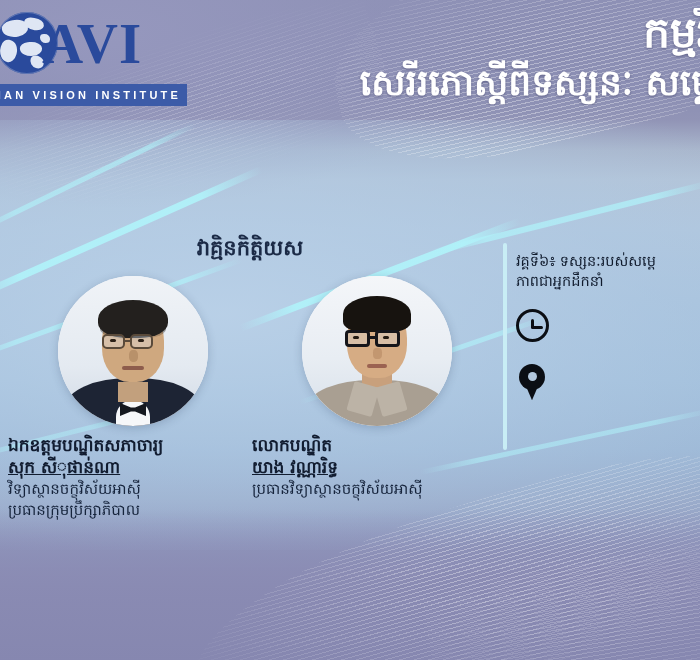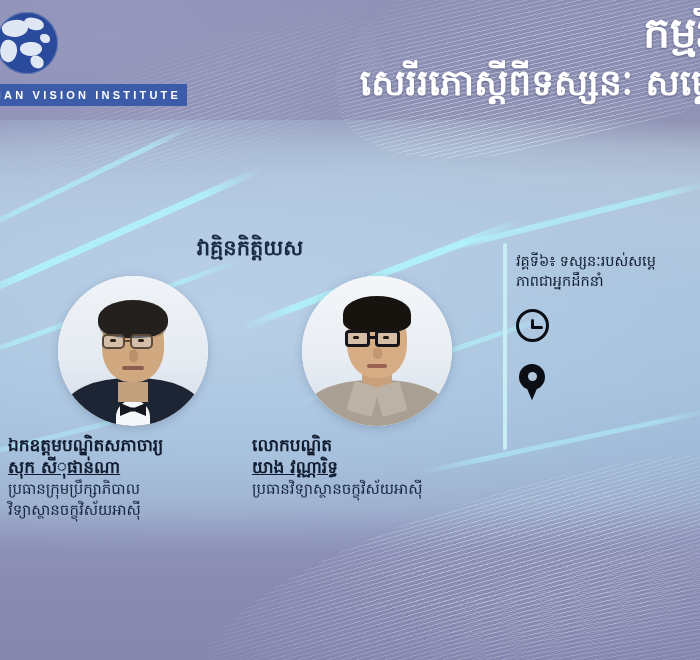--- a/index.html
+++ b/index.html
@@ -343,20 +343,21 @@
   <div id="logo">
     <div class="logo-globe">
       <div class="land l1"></div>
         <div class="land l2"></div>
         <div class="land l3"></div>
       <div class="land l4"></div>
         <div class="land l5"></div>
         <div class="land l6"></div>
       <div class="mer"></div>
     </div>
+    <div class="logo-word">AVI</div>
     <div class="logo-sub">
       <span>ASIAN VISION INSTITUTE</span>
     </div>
   </div>
 
   <div id="title-block">
     <div id="title-line1" class="khm">កម្មវិ</div>
     <div id="title-line2" class="khm">សេរីរភោស្ដីពីទស្សនៈ សម្ដេ</div>
   </div>
 
@@ -376,22 +377,22 @@
         <div class="p1-glass p1-gl"></div>
         <div class="p1-glass p1-gr"></div>
         <div class="p1-bridge"></div>
         <div class="p1-eye p1-el"></div>
         <div class="p1-eye p1-er"></div>
         <div class="p1-mouth"></div>
       </div>
     </div>
     <div class="sp-title">ឯកឧត្តមបណ្ឌិតសភាចារ្យ</div>
     <div class="sp-name">សុក សីុផាន់ណា</div>
+    <div class="sp-role">វិទ្យាស្ថានចក្ខុវិស័យអាសុី</div>
     <div class="sp-role">ប្រធានក្រុមប្រឹក្សាភិបាល</div>
-    <div class="sp-role">វិទ្យាស្ថានចក្ខុវិស័យអាសុី</div>
   </div>
 
   <div id="speaker-2" class="speaker">
     <div class="avatar">
       <div class="av-inner">
         <div class="p2-bg"></div>
         <div class="p2-shirt"></div>
         <div class="p2-neck"></div>
         <div class="p2-collarL"></div>
         <div class="p2-collarR"></div>

